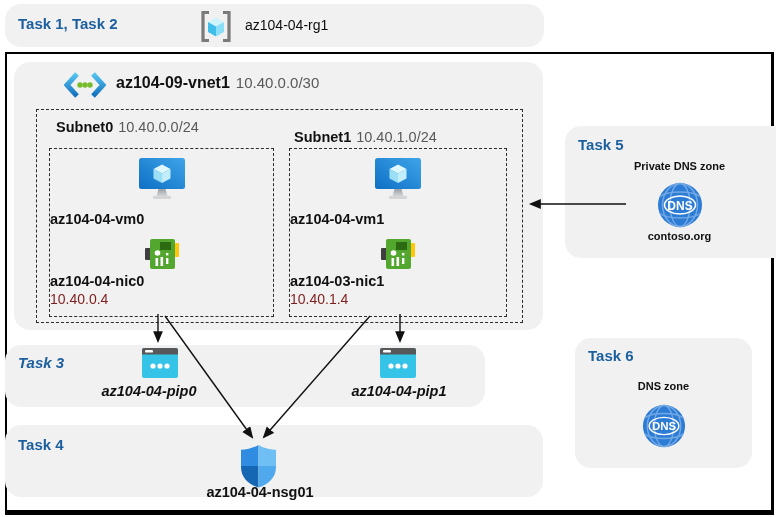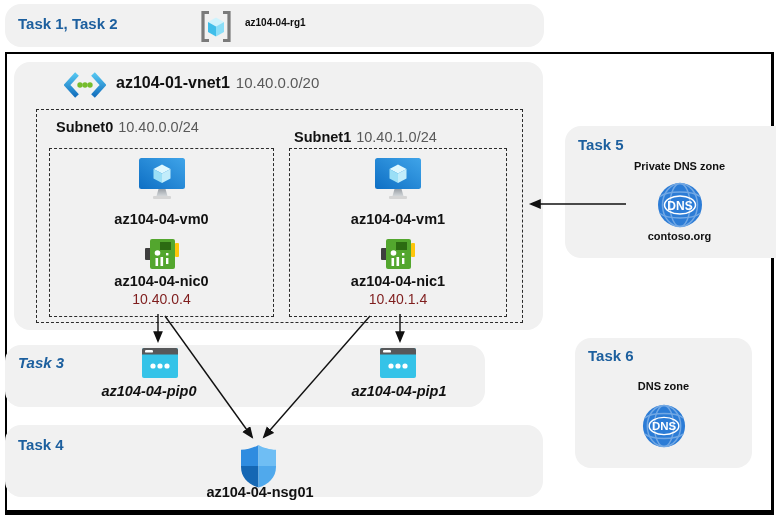--- a/index.html
+++ b/index.html
@@ -2,39 +2,39 @@
 <html><head>
 <meta charset="utf-8">
 <style>
   html,body{margin:0;padding:0;background:#fff;}
   .canvas{
     position:relative;width:776px;height:517px;background:#ffffff;
     font-family:"Liberation Sans", sans-serif;color:#111;overflow:hidden;
   }
   .band,.panel{position:absolute;background:#f1f1f1;border-radius:16px;}
   .task-label{position:absolute;font-weight:700;font-size:15px;color:#1c5f9e;}
-  .bold-name{font-weight:700;font-size:10px;color:#0d0d0d;}
+  .bold-name{font-weight:400;font-size:14px;color:#0d0d0d;}
   .muted{color:#595959;font-weight:400;}
   
   .band-top{left:5px;top:4px;width:539px;height:43px;}
   
   .outer-box{
     position:absolute;left:5px;top:52px;width:769px;height:463px;box-sizing:border-box;
     border:2px solid #000;border-right-width:3px;border-bottom-width:5px;background:transparent;
   }
   
   .vnet-panel{left:14px;top:62px;width:529px;height:268px;}
   .vnet-header-text{position:absolute;left:102px;top:12px;font-size:16px;font-weight:700;white-space:nowrap;}
   .vnet-header-text .muted{font-size:15px;margin-left:6px;}
   .dashed-box{position:absolute;box-sizing:border-box;border:1.5px dashed #2b2b2b;}
   .outer-dashed{left:22px;top:47px;width:487px;height:214px;}
   .subnet-label{position:absolute;font-size:14.5px;font-weight:700;white-space:nowrap;}
   .subnet-label .muted{font-size:14.5px;margin-left:5px;}
   .subnet-box{position:absolute;top:38px;height:169px;}
-  .sn-item{position:absolute;left:0;right:0;text-align:center;}
+  .sn-item{position:absolute;left:0;right:0;text-align:left;}
   .sn-label{font-size:14.5px;font-weight:700;}
   .sn-ip{font-size:14px;color:#7f1d1d;}
   .icon-row{display:flex;justify-content:center;}
   
   .box-task5{left:565px;top:126px;width:185px;height:132px;padding-left:44px;}
   .box-task6{left:575px;top:338px;width:177px;height:130px;}
   .center-title{position:absolute;left:0;right:0;text-align:center;font-weight:700;font-size:11px;}
   
   .band-task3{left:5px;top:345px;width:480px;height:62px;font-style:italic;}
   .band-task4{left:5px;top:425px;width:538px;height:72px;}
@@ -85,21 +85,21 @@
     <div class="abs" style="left:50px;top:9px">
       <svg width="42" height="28" viewBox="0 0 42 28">
         <polyline points="13,3 3,14 13,25" stroke="url(#vnetg)" stroke-width="5" fill="none"></polyline>
         <polyline points="29,3 39,14 29,25" stroke="url(#vnetg)" stroke-width="5" fill="none"></polyline>
         <circle cx="16" cy="14" r="2.7" fill="#76bc2d"></circle>
         <circle cx="21" cy="14" r="2.7" fill="#76bc2d"></circle>
         <circle cx="26" cy="14" r="2.7" fill="#76bc2d"></circle>
       </svg>
     </div>
     <div class="vnet-header-text">
-      <span>az104-01-vnet1</span><span class="muted">10.40.0.0/20</span>
+      <span>az104-09-vnet1</span><span class="muted">10.40.0.0/30</span>
     </div>
 
     <div class="dashed-box outer-dashed">
       <div class="subnet-label" style="left:19px;top:9px">
         <span>Subnet0</span><span class="muted">10.40.0.0/24</span>
       </div>
       <div class="subnet-label" style="left:257px;top:19px">
         <span>Subnet1</span><span class="muted">10.40.1.0/24</span>
       </div>
 
@@ -150,21 +150,21 @@
             <rect x="5" y="2" width="25" height="30" rx="2" fill="#53a62e"></rect>
             <rect x="30" y="6" width="4" height="14" rx="1" fill="#ffc60a"></rect>
             <rect x="15" y="5" width="11" height="8" fill="#2c6b12"></rect>
             <circle cx="12.5" cy="16" r="2.8" fill="#ffffff"></circle>
             <rect x="10.5" y="21" width="2.6" height="8" fill="#ffffff"></rect>
             <rect x="15.5" y="20" width="2.6" height="9" fill="#ffffff"></rect>
             <rect x="21" y="16" width="2.4" height="2.4" fill="#ffffff"></rect>
             <rect x="21" y="21" width="2.4" height="6" fill="#ffffff"></rect>
           </svg>
         </div>
-        <div class="sn-item sn-label" style="top:124px">az104-04-nic1</div>
+        <div class="sn-item sn-label" style="top:124px">az104-03-nic1</div>
         <div class="sn-item sn-ip" style="top:142px">10.40.1.4</div>
       </div>
     </div>
   </div>
 
   <div class="panel box-task5">
     <div class="task-label" style="left:13px;top:10px">Task 5</div>
     <div class="center-title" style="top:34px">Private DNS zone</div>
     <div class="icon-row abs" style="left:0;right:0;top:56px">
       <svg width="46" height="46" viewBox="0 0 46 46">

